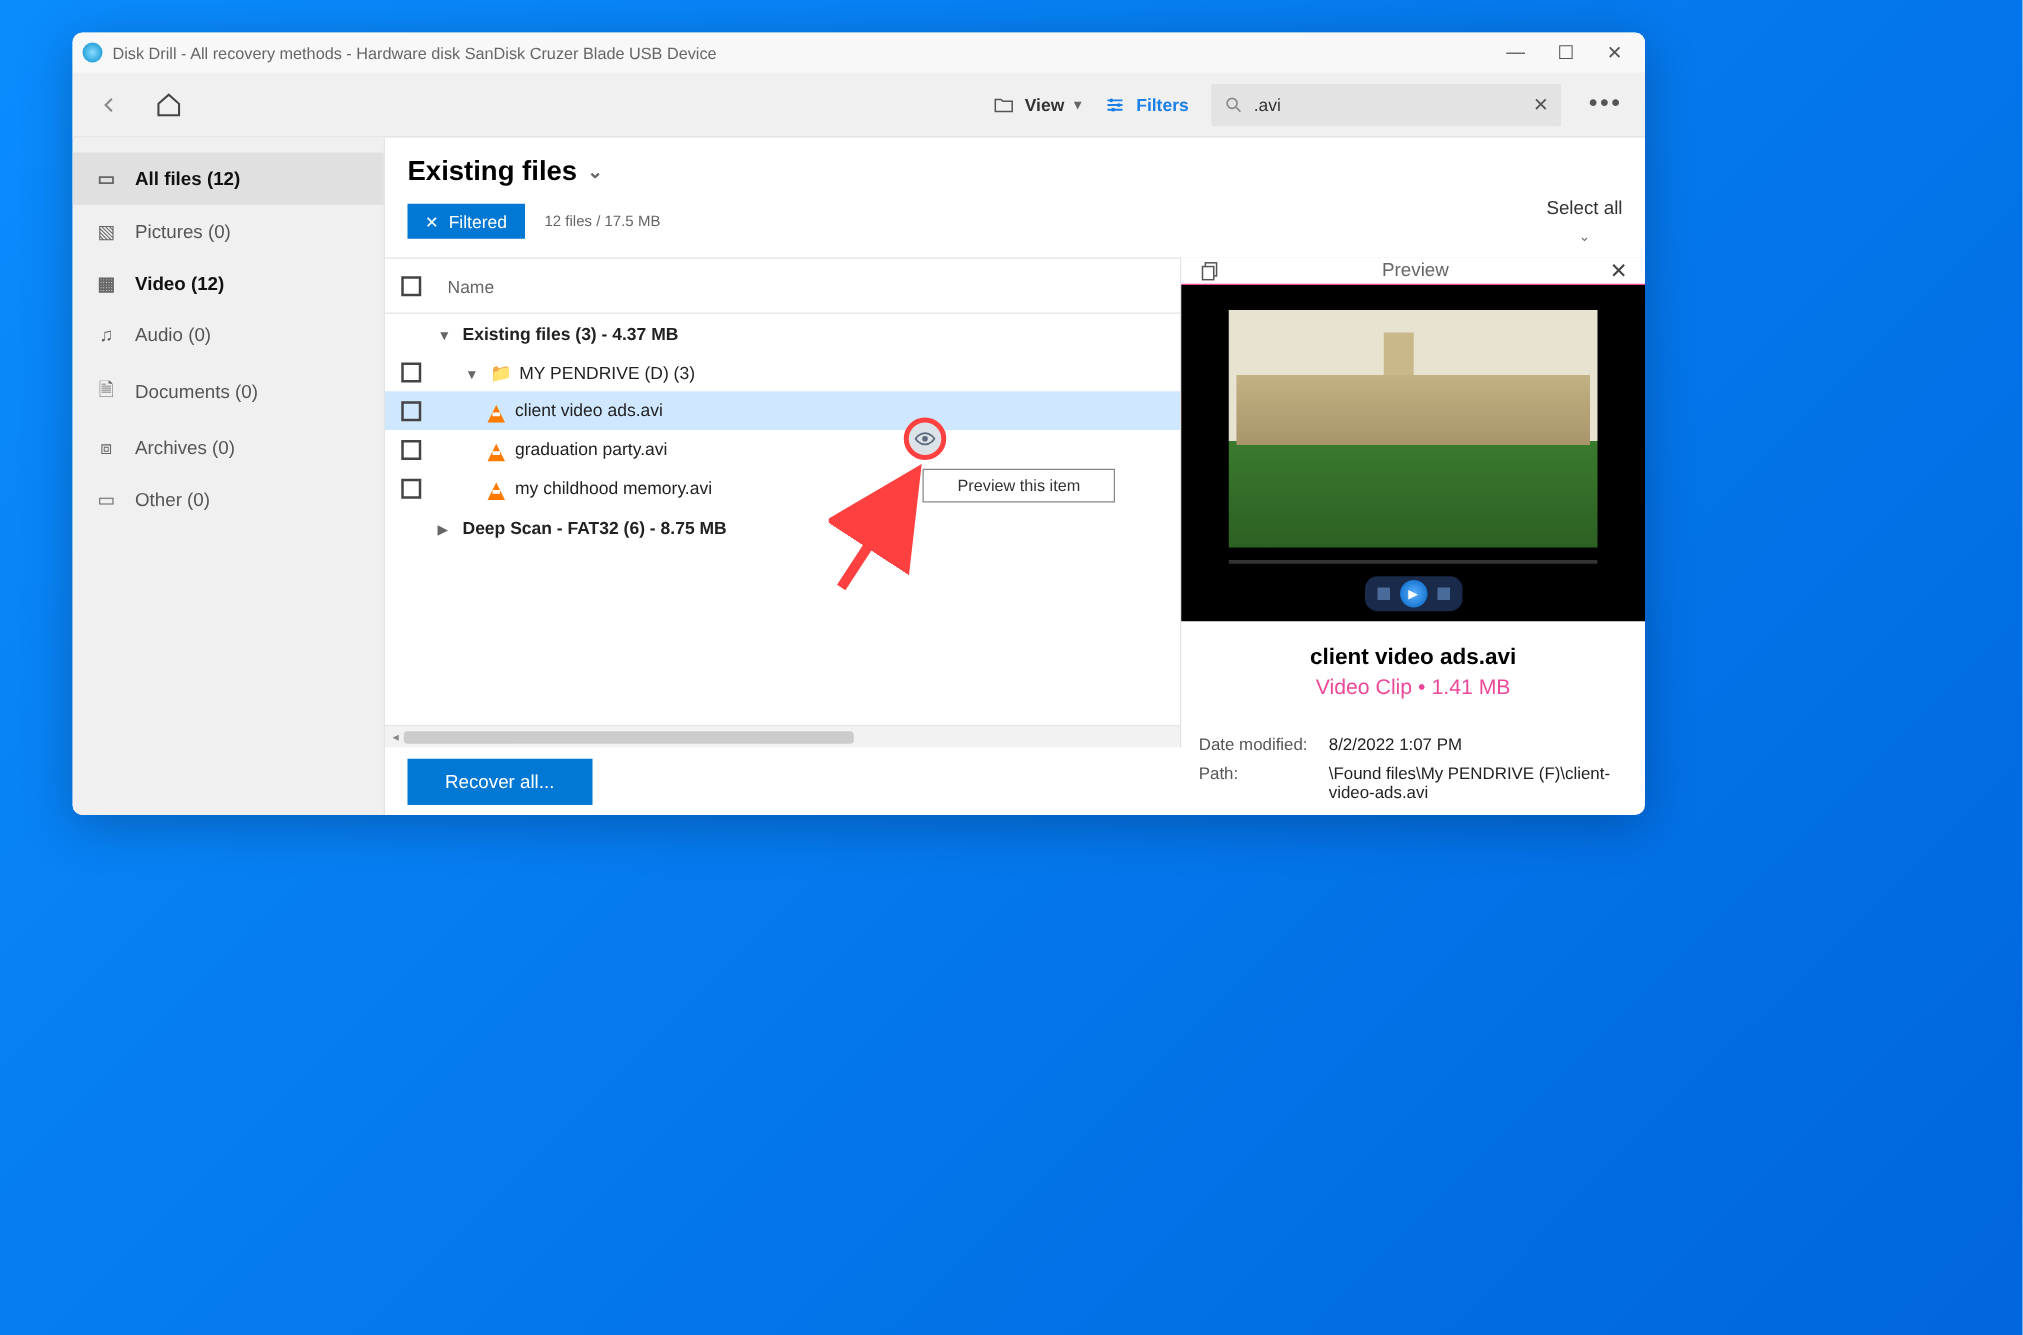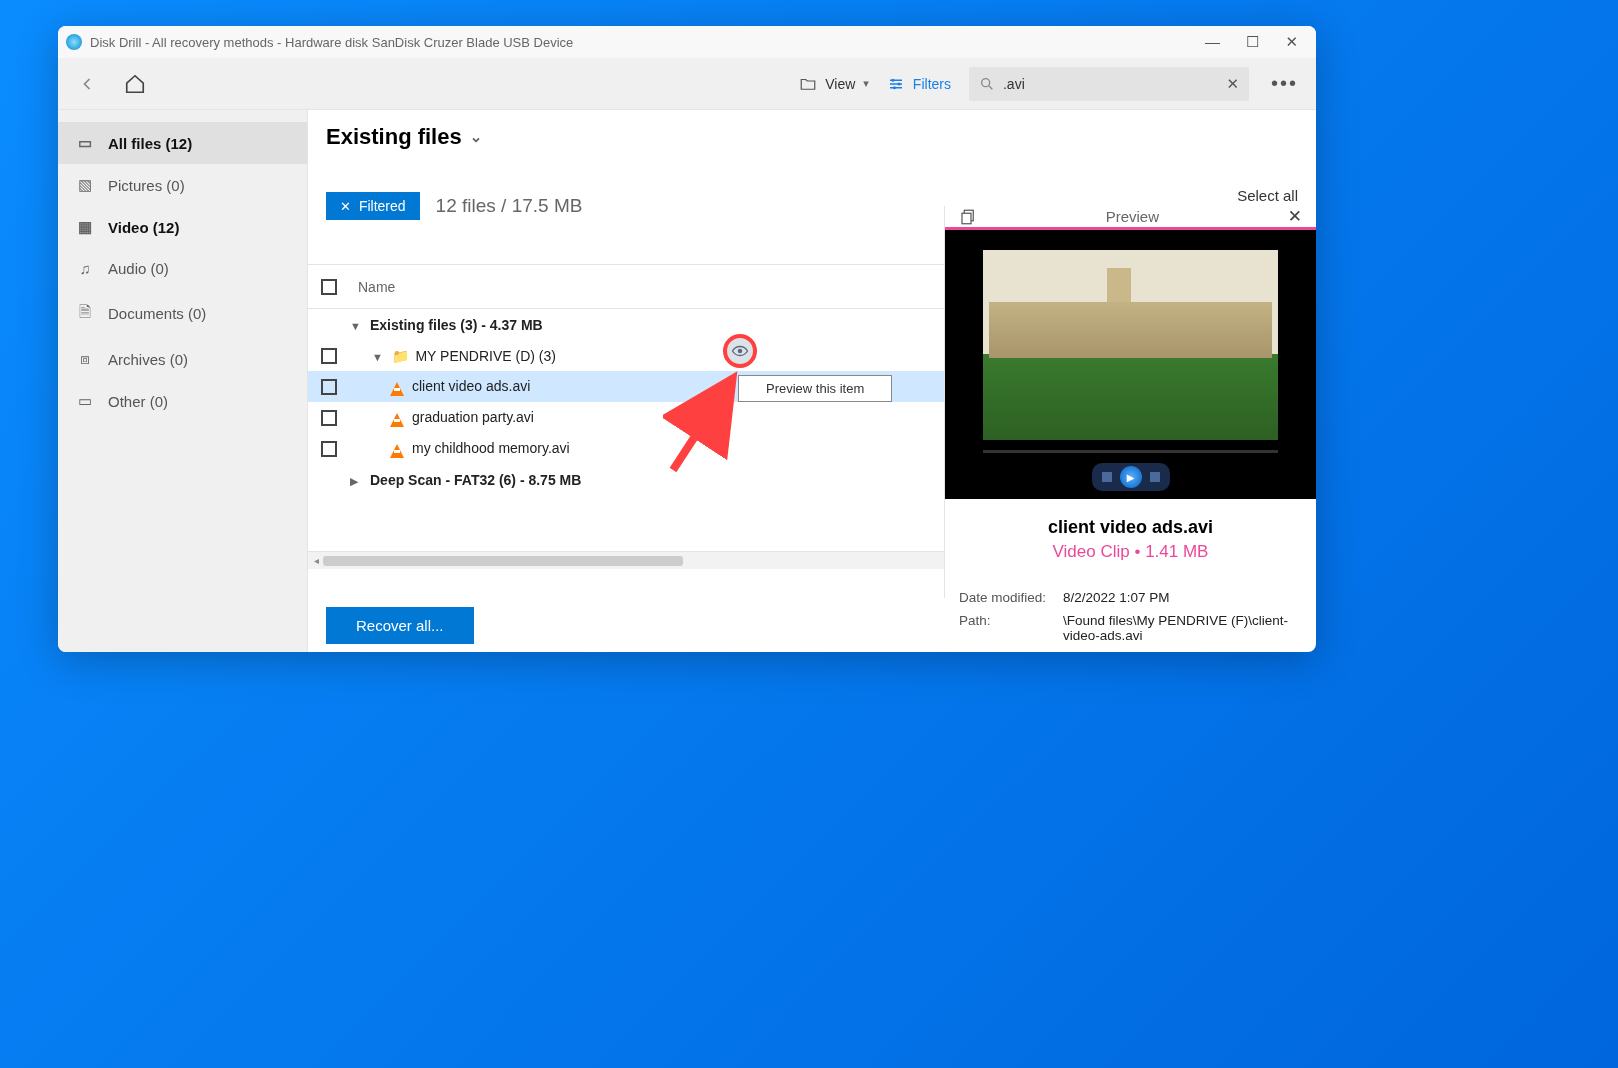--- a/index.html
+++ b/index.html
@@ -5,40 +5,40 @@
 * { margin: 0; padding: 0; box-sizing: border-box; font-family: "Segoe UI", Arial, sans-serif; }
 body { background: linear-gradient(135deg, #0a8cff, #0066dd); width: 1618px; height: 1068px; position: relative; }
 .window { position: absolute; left: 58px; top: 26px; width: 1258px; height: 626px; background: #fff; border-radius: 8px; box-shadow: 0 8px 40px rgba(0,0,0,.25); display: flex; flex-direction: column; overflow: hidden; }
 .titlebar { height: 32px; background: #f8f8f8; display: flex; align-items: center; padding: 0 8px; color: #666; font-size: 13px; }
 .titlebar .app-icon { width: 16px; height: 16px; border-radius: 50%; background: radial-gradient(circle,#88ddff,#0088cc); margin-right: 8px; }
 .titlebar .win-controls { margin-left: auto; display: flex; gap: 26px; padding-right: 10px; color: #555; font-size: 15px; }
 .titlebar .win-controls span { cursor: pointer; }
 .toolbar { height: 52px; background: #f0f0f0; border-bottom: 1px solid #e4e4e4; display: flex; align-items: center; padding: 0 14px; gap: 18px; }
 .toolbar .icon-btn { width: 30px; height: 30px; display: flex; align-items: center; justify-content: center; color: #555; cursor: pointer; }
 .toolbar .spacer { flex: 1; }
-.toolbar .ctrl { display: flex; align-items: center; gap: 8px; font-size: 14px; color: #333; cursor: pointer; }
+.toolbar .ctrl { display: flex; align-items: center; gap: 8px; font-size: 14px; color: #333; cursor: pointer; font-weight: bold; }
 .toolbar .filters { color: #1a7fe6; }
 .toolbar .search { background: #e3e3e3; height: 34px; width: 280px; display: flex; align-items: center; padding: 0 10px; border-radius: 2px; gap: 8px; }
 .toolbar .search input { flex: 1; background: transparent; border: none; outline: none; font-size: 14px; color: #333; }
 .toolbar .search .clear { color: #555; cursor: pointer; font-size: 15px; }
 .toolbar .more { font-size: 20px; letter-spacing: 2px; color: #555; cursor: pointer; padding: 0 4px; }
 .body { flex: 1; display: flex; overflow: hidden; }
 .sidebar { width: 250px; background: #f0f0f0; border-right: 1px solid #e4e4e4; padding-top: 12px; }
 .sidebar .item { display: flex; align-items: center; gap: 14px; padding: 12px 18px; font-size: 15px; color: #555; cursor: pointer; }
 .sidebar .item.active { background: #e0e0e0; color: #111; font-weight: 600; }
 .sidebar .item.bold { color: #111; font-weight: 600; }
 .sidebar .s-icon { width: 18px; text-align: center; color: #666; }
-.main { flex: 1; display: flex; flex-direction: column; position: relative; overflow: hidden; gap: 29px; }
+.main { flex: 1; display: flex; flex-direction: column; position: relative; overflow: hidden; }
 .main-header { padding: 14px 18px 8px; display: flex; align-items: center; gap: 14px; }
 .main-header .title { font-size: 22px; font-weight: 700; display: flex; align-items: center; gap: 8px; cursor: pointer; }
 .main-header .chev { font-size: 15px; color: #666; }
 .subheader { display: flex; align-items: center; padding: 0 18px 10px; gap: 16px; }
 .filtered-chip { background: #0078d4; color: #fff; font-size: 14px; padding: 6px 14px; display: flex; align-items: center; gap: 8px; cursor: pointer; }
 .filtered-chip .x { font-size: 13px; }
-.file-count { color: #666; font-size: 19px; }
+.file-count { color: #666; font-size: 12px; }
 .select-all { margin-left: auto; color: #333; font-size: 15px; display: flex; align-items: center; gap: 8px; cursor: pointer; flex-direction: column; }
 .table { flex: 1; overflow: hidden; border-top: 1px solid #e4e4e4; display: flex; flex-direction: column; }
 .thead { display: flex; align-items: center; height: 44px; border-bottom: 1px solid #e4e4e4; color: #666; font-size: 14px; }
 .col-check { width: 42px; display: flex; justify-content: center; }
 .col-name { flex: 1; padding-left: 8px; }
 .col-rec { width: 152px; border-left: 1px solid #e4e4e4; padding-left: 12px; }
 .col-date { width: 62px; border-left: 1px solid #e4e4e4; padding-left: 12px; overflow: hidden; white-space: nowrap; }
 .row { display: flex; align-items: center; height: 31px; font-size: 14px; color: #222; }
 .row.selected { background: #cfe8ff; }
 .row .arrow { display: inline-block; width: 14px; color: #666; margin-right: 6px; font-size: 11px; }
@@ -55,21 +55,21 @@
 .eye-btn svg { width: 18px; height: 18px; }
 .tooltip { position: absolute; background: #fff; border: 1px solid #888; padding: 5px 27px; font-size: 13px; color: #333; }
 .arrow-annot { position: absolute; pointer-events: none; }
 .hscroll { height: 18px; background: #f2f2f2; border-top: 1px solid #e4e4e4; display: flex; align-items: center; padding: 0 6px; gap: 4px; }
 .hscroll .thumb { flex: 0 0 360px; height: 10px; background: #ccc; border-radius: 3px; }
 .hscroll .track { flex: 1; }
 .hscroll .ar { color: #888; font-size: 10px; }
 .footer { height: 54px; padding: 8px 18px; display: flex; align-items: center; }
 .recover-btn { background: #0078d4; color: #fff; font-size: 15px; padding: 10px 30px; border: none; cursor: pointer; }
 .preview { position: absolute; right: 0; top: 96px; width: 372px; bottom: 54px; background: #fff; border-left: 1px solid #e4e4e4; display: flex; flex-direction: column; }
-.preview-head { height: 46px; display: flex; align-items: center; padding: 0 14px; border-bottom: 3px solid #ec4899; }
+.preview-head { height: 46px; display: flex; align-items: center; padding: 0 14px; border-bottom: 1px solid #ec4899; }
 .preview-head .copy-icon { color: #555; cursor: pointer; }
 .preview-head .title { flex: 1; text-align: center; color: #666; font-size: 15px; }
 .preview-head .close { color: #444; cursor: pointer; font-size: 17px; }
 .preview-img { height: 276px; background: #000; display: flex; flex-direction: column; align-items: center; justify-content: flex-start; padding: 20px 38px 8px; gap: 10px; }
 .thumb-box { width: 100%; height: 190px; background: linear-gradient(to bottom,#e8e2d0 0%,#e8e2d0 55%,#3a7a2e 55%,#2d6023 100%); position: relative; overflow: hidden; }
 .thumb-box::before { content: ""; position: absolute; top: 18px; left: 42%; width: 24px; height: 50px; background: #c9b98a; }
 .thumb-box::after { content: ""; position: absolute; top: 38px; left: 6px; right: 6px; height: 70px; background: linear-gradient(to bottom,#c9b98a,#a8956a); clip-path: polygon(0 100%,0 20%,100% 20%,100% 100%); }
 .scrub { width: 100%; height: 3px; background: #333; }
 .play-ctrl { display: flex; gap: 8px; align-items: center; background: #1a2a4a; padding: 3px 10px; border-radius: 10px; }
 .play-ctrl .pbtn { width: 22px; height: 22px; border-radius: 50%; background: radial-gradient(circle,#5ab0ff,#0060c0); display: flex; align-items: center; justify-content: center; color: #fff; font-size: 10px; }

